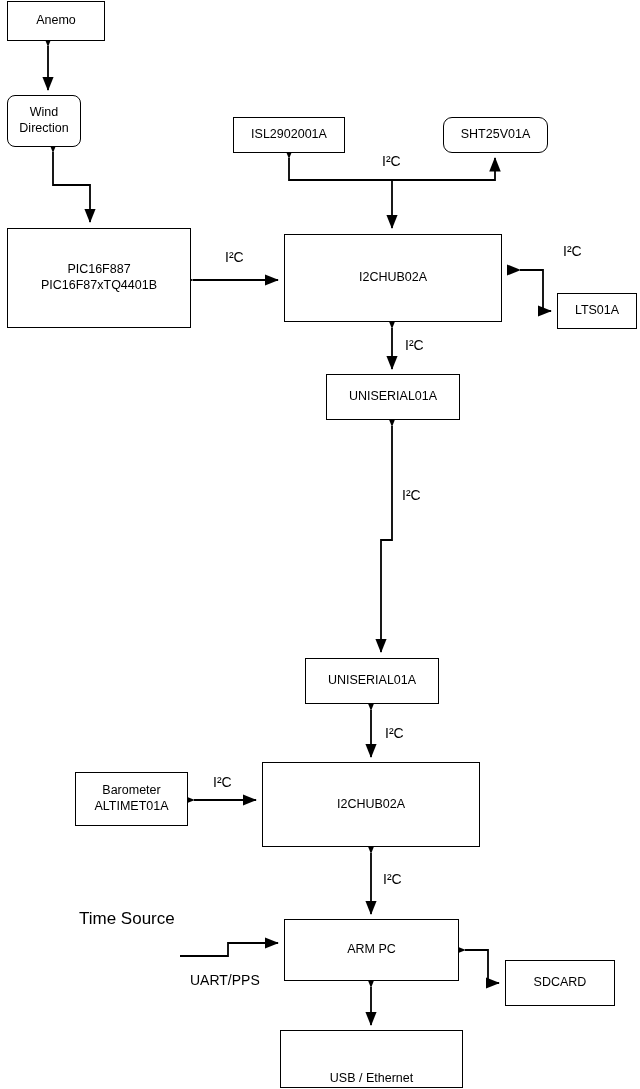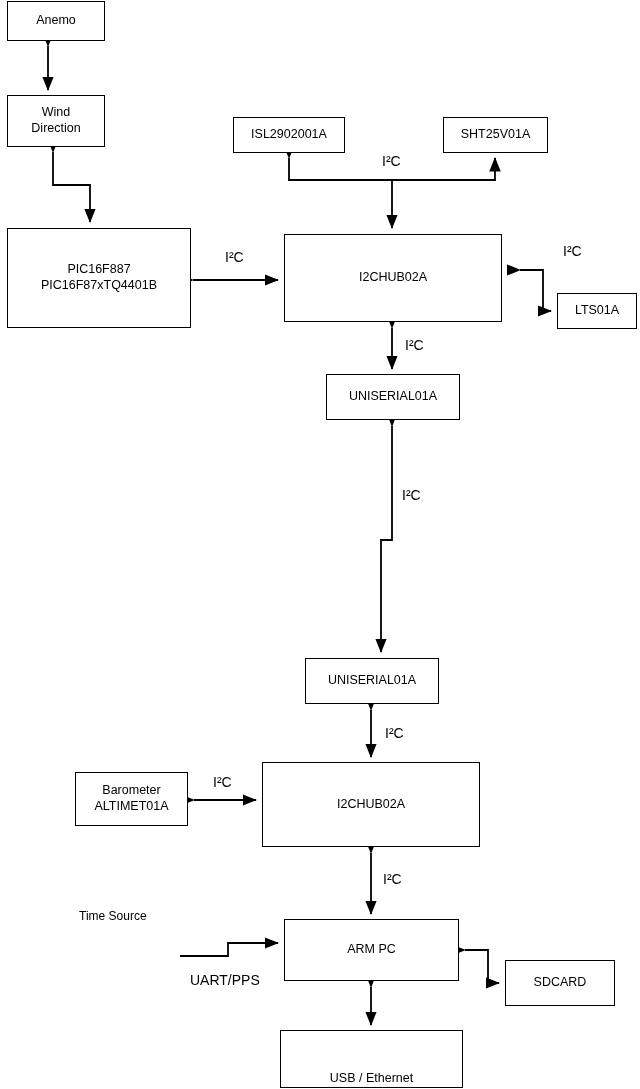--- a/index.html
+++ b/index.html
@@ -29,21 +29,21 @@
   .edge-label{
     position:absolute;
     font-size:14px;
     color:#000;
     background:transparent;
     z-index:4;
     white-space:nowrap;
   }
   .free-label{
     position:absolute;
-    font-size:12px;
+    font-size:17px;
     color:#000;
     z-index:4;
     white-space:nowrap;
   }
   svg.wires{position:absolute;left:0;top:0;width:640px;height:1089px;z-index:1;}
 </style>
 </head>
 <body>
 
 <div id="diagram">
@@ -82,35 +82,35 @@
       <path d="M465,950 L488,950 L488,983 L499,983" marker-start="url(#arrow)" marker-end="url(#arrow)"></path>
 
       <line x1="371" y1="987" x2="371" y2="1025" marker-start="url(#arrow)" marker-end="url(#arrow)"></line>
     </g>
   </svg>
 
   <div class="node" style="left:7px;top:1px;width:98px;height:40px;">
     <span>Anemo</span>
   </div>
 
-  <div class="node" style="left:7px;top:95px;width:98px;height:52px;">
+  <div class="node" style="left:7px;top:95px;width:74px;height:52px;border-radius:8px;">
     <span>Wind
 Direction</span>
   </div>
 
   <div class="node" style="left:7px;top:228px;width:184px;height:100px;">
     <span>PIC16F887
 PIC16F87xTQ4401B</span>
   </div>
 
   <div class="node" style="left:233px;top:117px;width:112px;height:36px;">
     <span>ISL2902001A</span>
   </div>
 
-  <div class="node" style="left:443px;top:117px;width:105px;height:36px;">
+  <div class="node" style="left:443px;top:117px;width:105px;height:36px;border-radius:9px;">
     <span>SHT25V01A</span>
   </div>
 
   <div class="node" style="left:284px;top:234px;width:218px;height:88px;">
     <span>I2CHUB02A</span>
   </div>
 
   <div class="node" style="left:557px;top:293px;width:80px;height:36px;">
     <span>LTS01A</span>
   </div>

